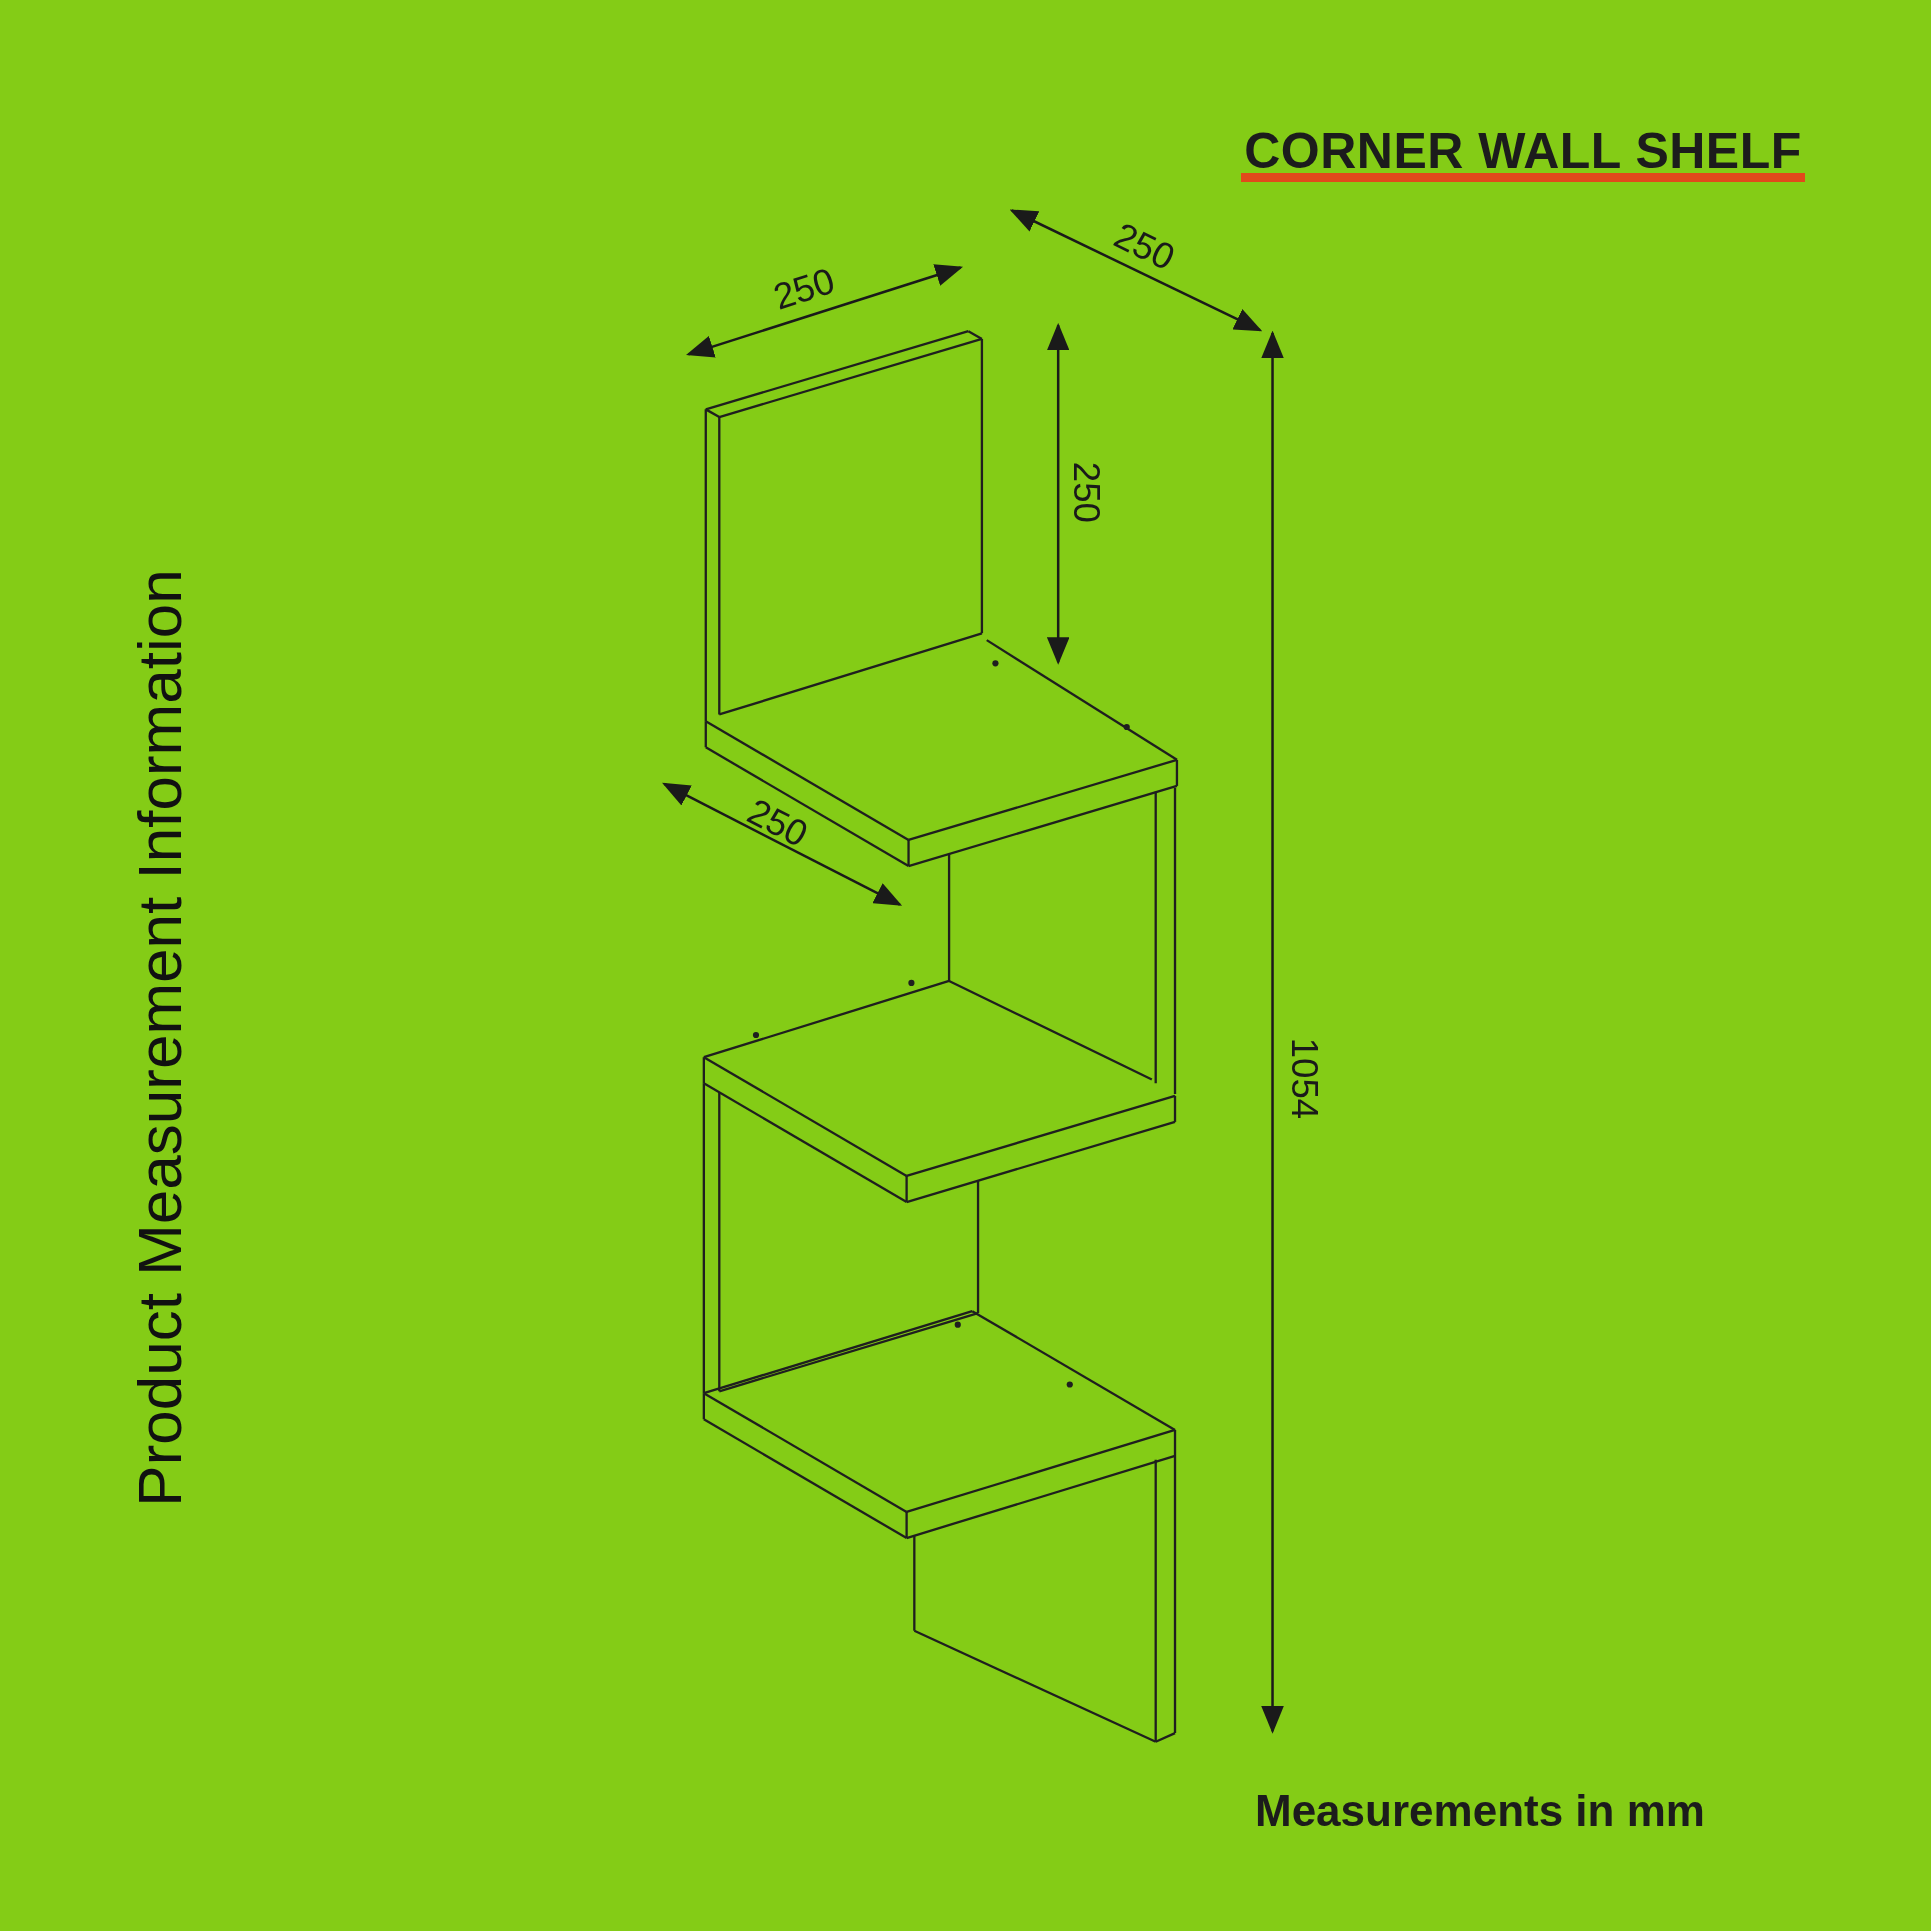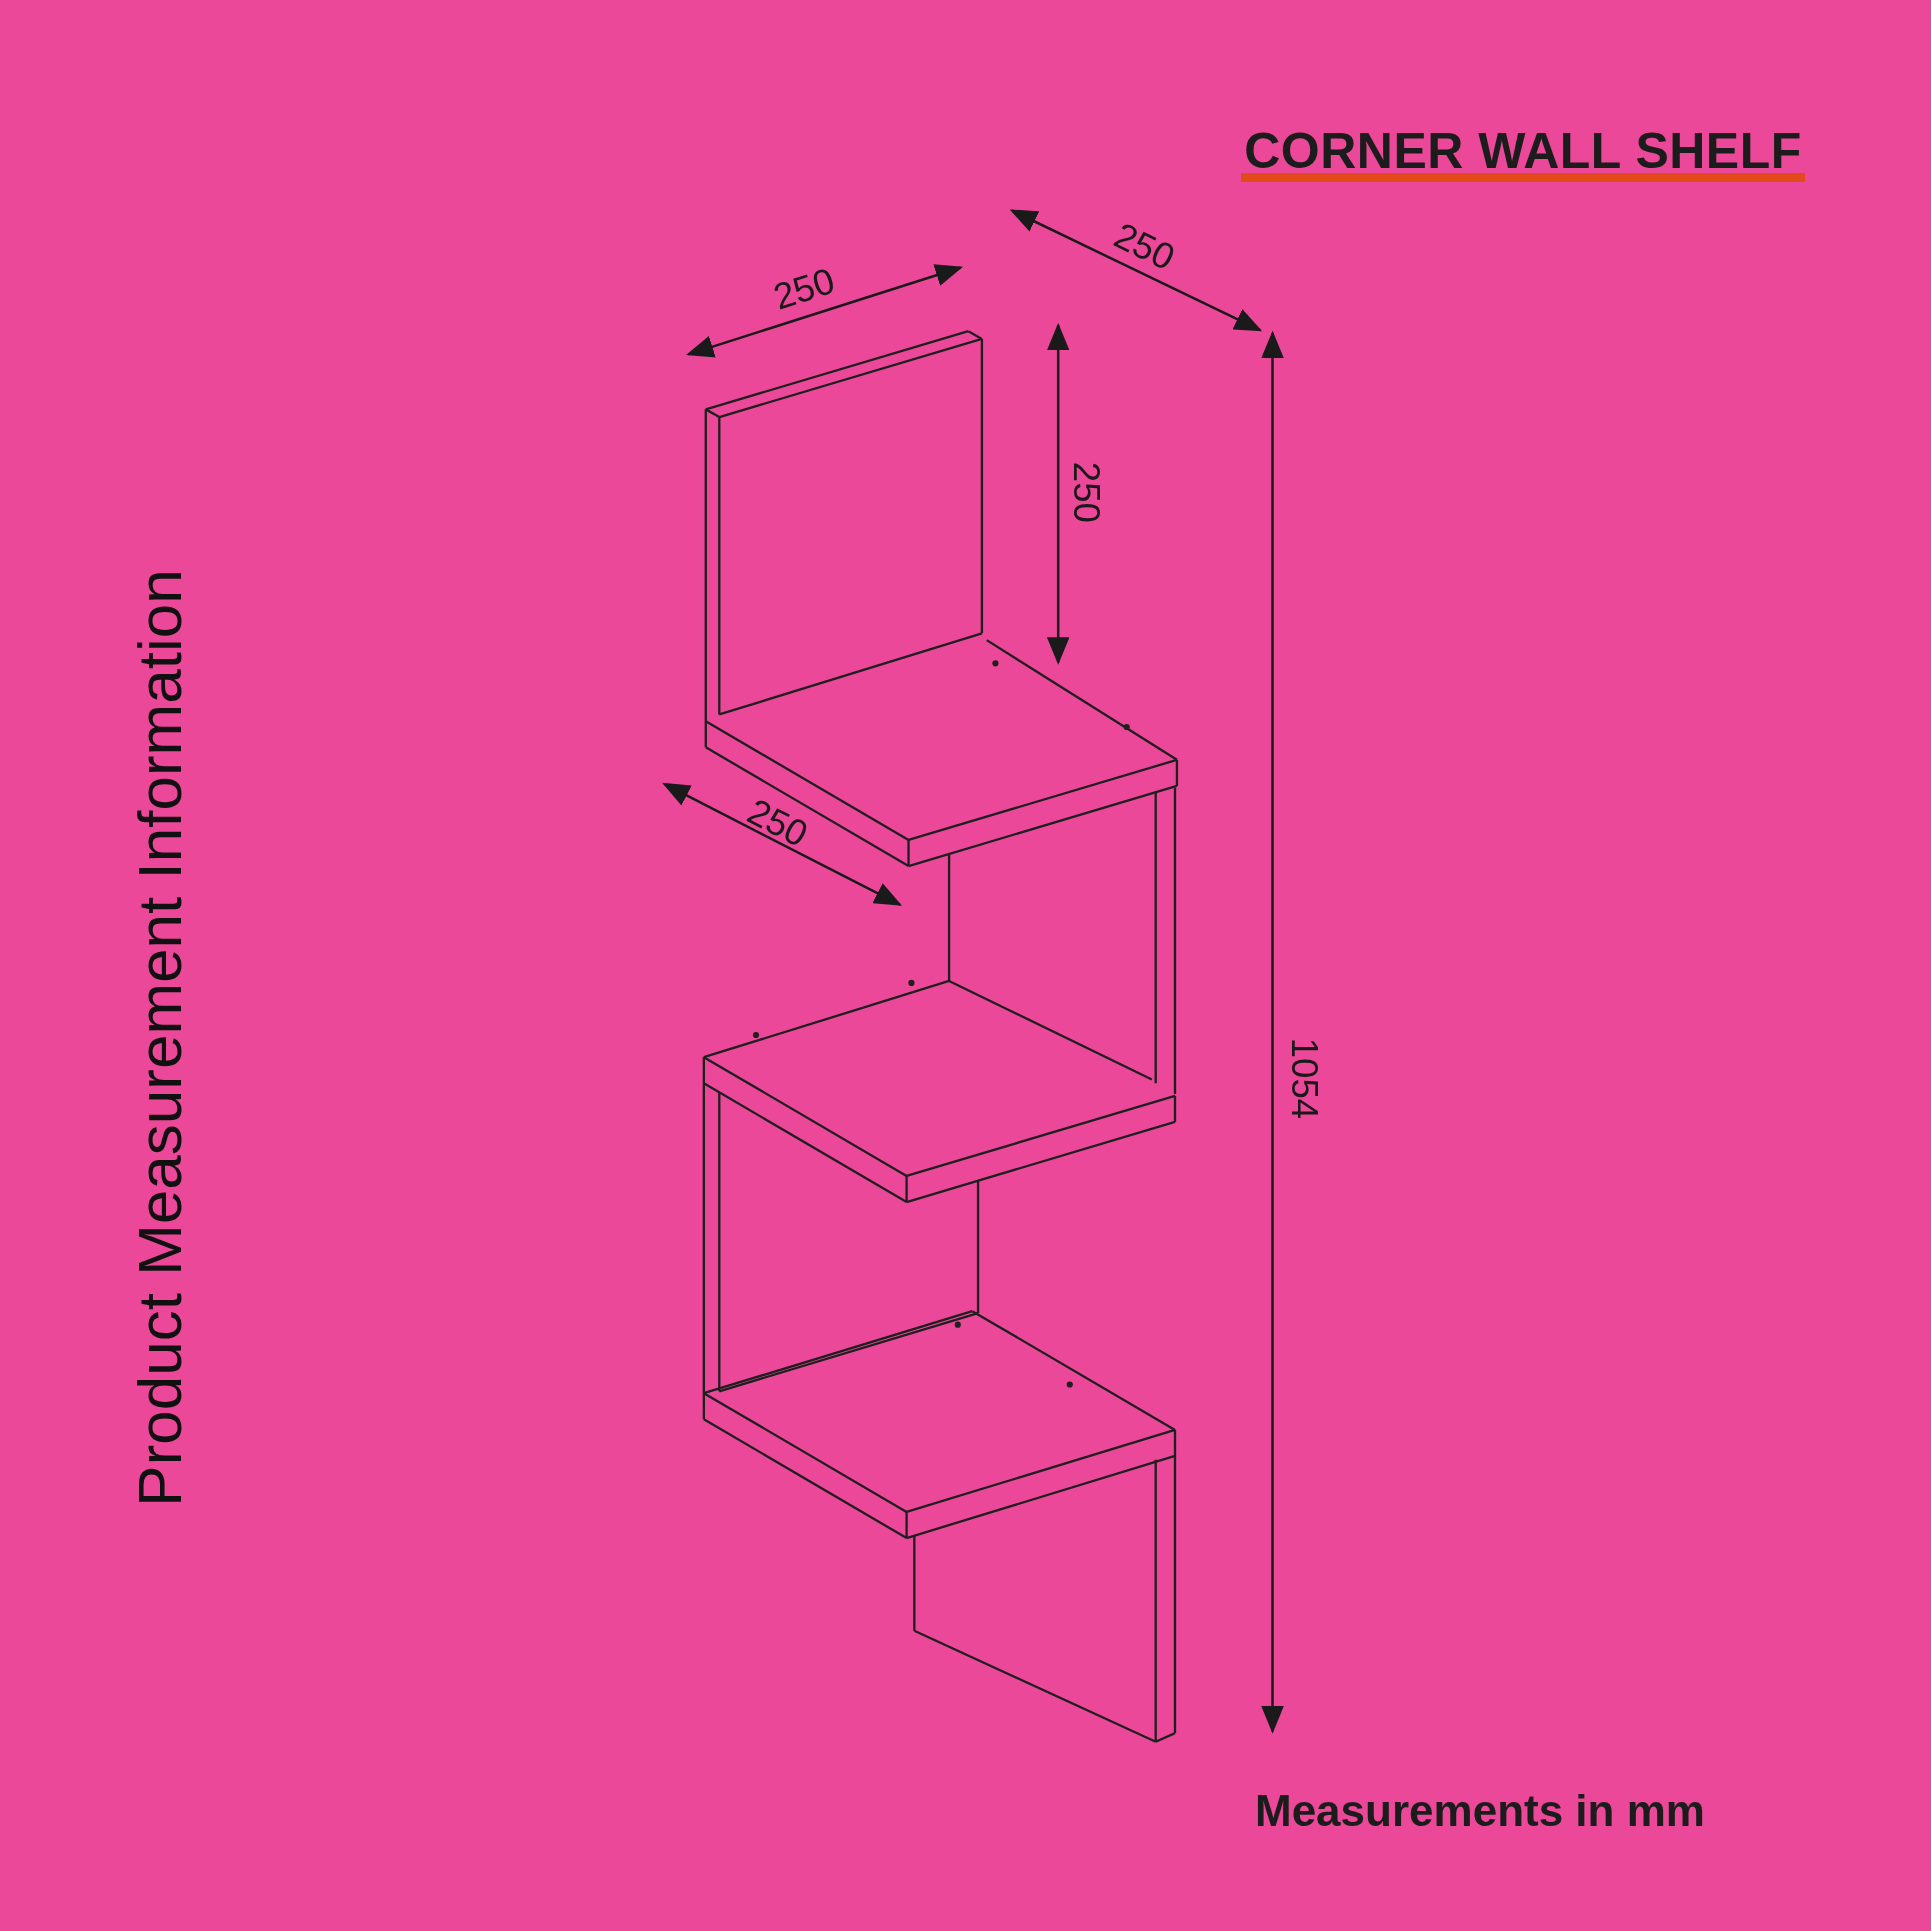--- a/index.html
+++ b/index.html
@@ -5,21 +5,21 @@
   html, body {
     margin: 0;
     padding: 0;
     background: #ffffff;
     font-family: "Liberation Sans", sans-serif;
   }
   #stage {
     position: relative;
     width: 1931px;
     height: 1931px;
-    background: #ec4899;
+    background: #84cc16;
     overflow: hidden;
   }
   .page-title {
     position: absolute;
     left: 1241px;
     top: 122px;
     width: 564px;
     text-align: center;
     font-size: 50px;
     font-weight: bold;

